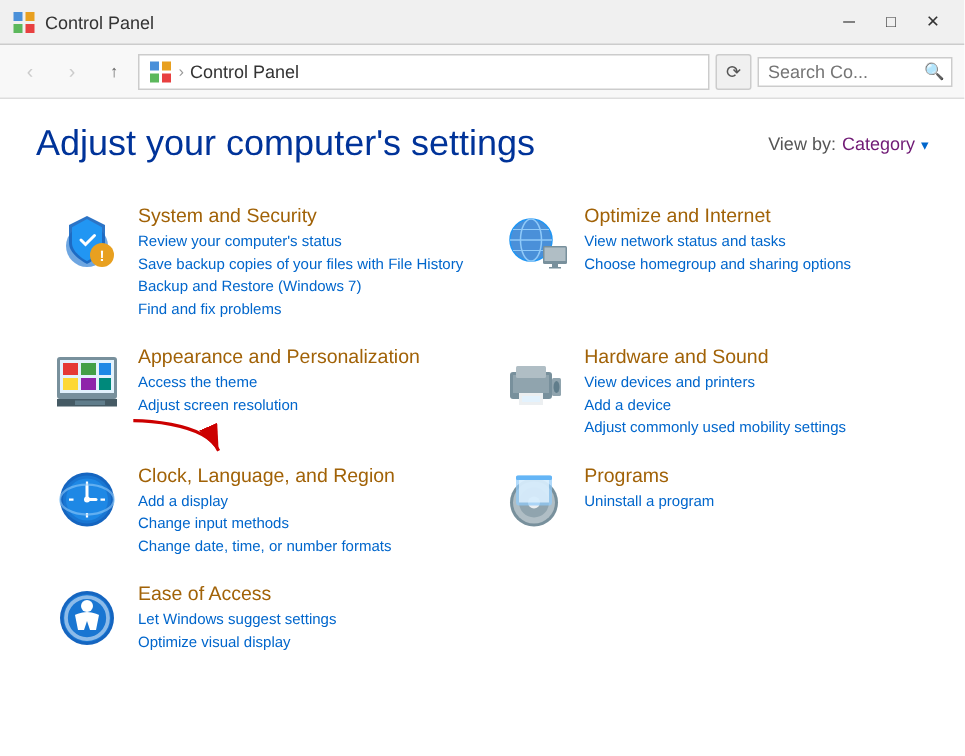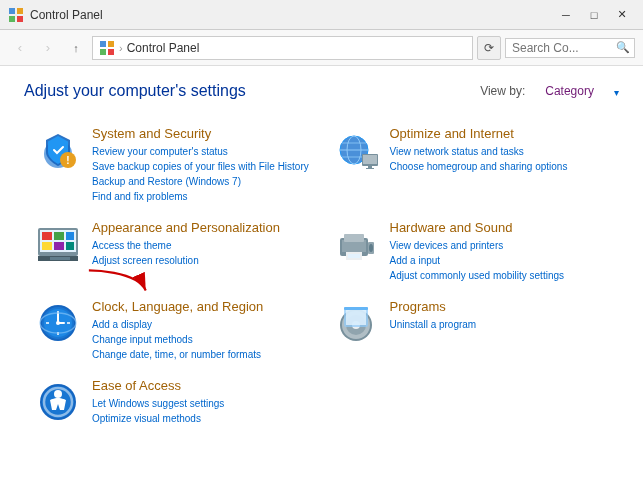--- a/index.html
+++ b/index.html
@@ -139,30 +139,30 @@
     .main {
       padding: 16px 24px;
     }
     .page-header {
       display: flex;
       justify-content: space-between;
       align-items: center;
       margin-bottom: 18px;
     }
     .page-title {
-      font-size: 16px;
+      font-size: 24px;
       color: #003399;
       font-weight: 300;
     }
     .viewby {
       font-size: 12px;
       color: #333;
       display: flex;
       align-items: flex-end;
-      gap: 20px;
+      gap: 4px;
     }
     .viewby-label { color: #555; }
     .viewby-value {
       color: #701a75;
       cursor: pointer;
     }
     .viewby-chevron { color: #0066cc; font-size: 10px; }
 
     
     .categories-grid {
@@ -360,21 +360,21 @@
           <rect x="14" y="32" width="16" height="8" fill="#eceff1"></rect>
           <rect x="16" y="34" width="12" height="4" fill="#e3f2fd"></rect>
 
           <rect x="36" y="22" width="6" height="12" rx="1" fill="#90a4ae"></rect>
           <ellipse cx="39" cy="28" rx="2" ry="4" fill="#607d8b"></ellipse>
         </svg>
       </div>
       <div class="cat-content">
         <div class="cat-title">Hardware and Sound</div>
         <span class="cat-link">View devices and printers</span>
-        <span class="cat-link">Add a input</span>
+        <span class="cat-link">Add a device</span>
         <span class="cat-link">Adjust commonly used mobility settings</span>
       </div>
     </div>
 
     <div class="category-item">
       <div class="cat-icon icon-clock">
         <svg viewBox="0 0 48 48">
           <circle cx="24" cy="24" r="18" fill="#1565c0"></circle>
           <circle cx="24" cy="24" r="16" fill="#1976d2"></circle>
           <circle cx="24" cy="24" r="14" fill="#1e88e5"></circle>
@@ -429,18 +429,18 @@
           <circle cx="24" cy="16" r="4" fill="white"></circle>
           <path d="M16 22 C16 22, 20 20, 24 20 C28 20, 32 22, 32 22 L30 32 L26 32 L24 26 L22 32 L18 32 Z" fill="white"></path>
 
           <path d="M10 24 A14 14 0 0 1 38 24" fill="none" stroke="white" stroke-width="2.5" opacity="0.5"></path>
           <path d="M38 24 A14 14 0 0 1 10 24" fill="none" stroke="white" stroke-width="2.5" opacity="0.5"></path>
         </svg>
       </div>
       <div class="cat-content">
         <div class="cat-title">Ease of Access</div>
         <span class="cat-link">Let Windows suggest settings</span>
-        <span class="cat-link">Optimize visual methods</span>
+        <span class="cat-link">Optimize visual display</span>
       </div>
     </div>
 
   </div>
 </div>
 
 </body></html>

